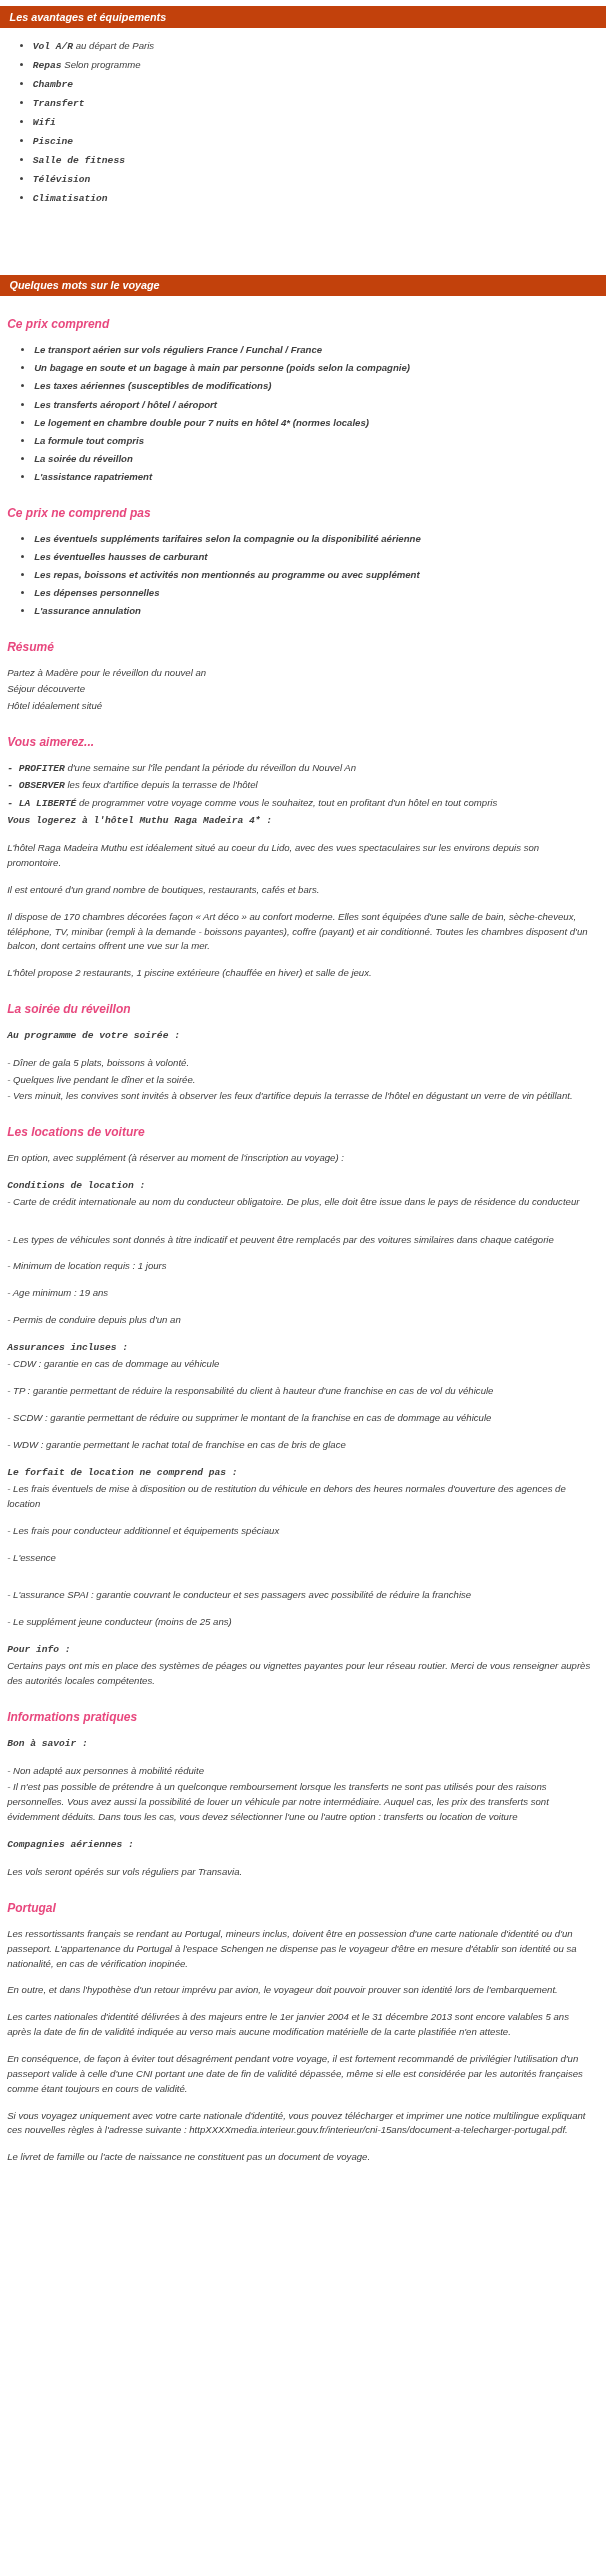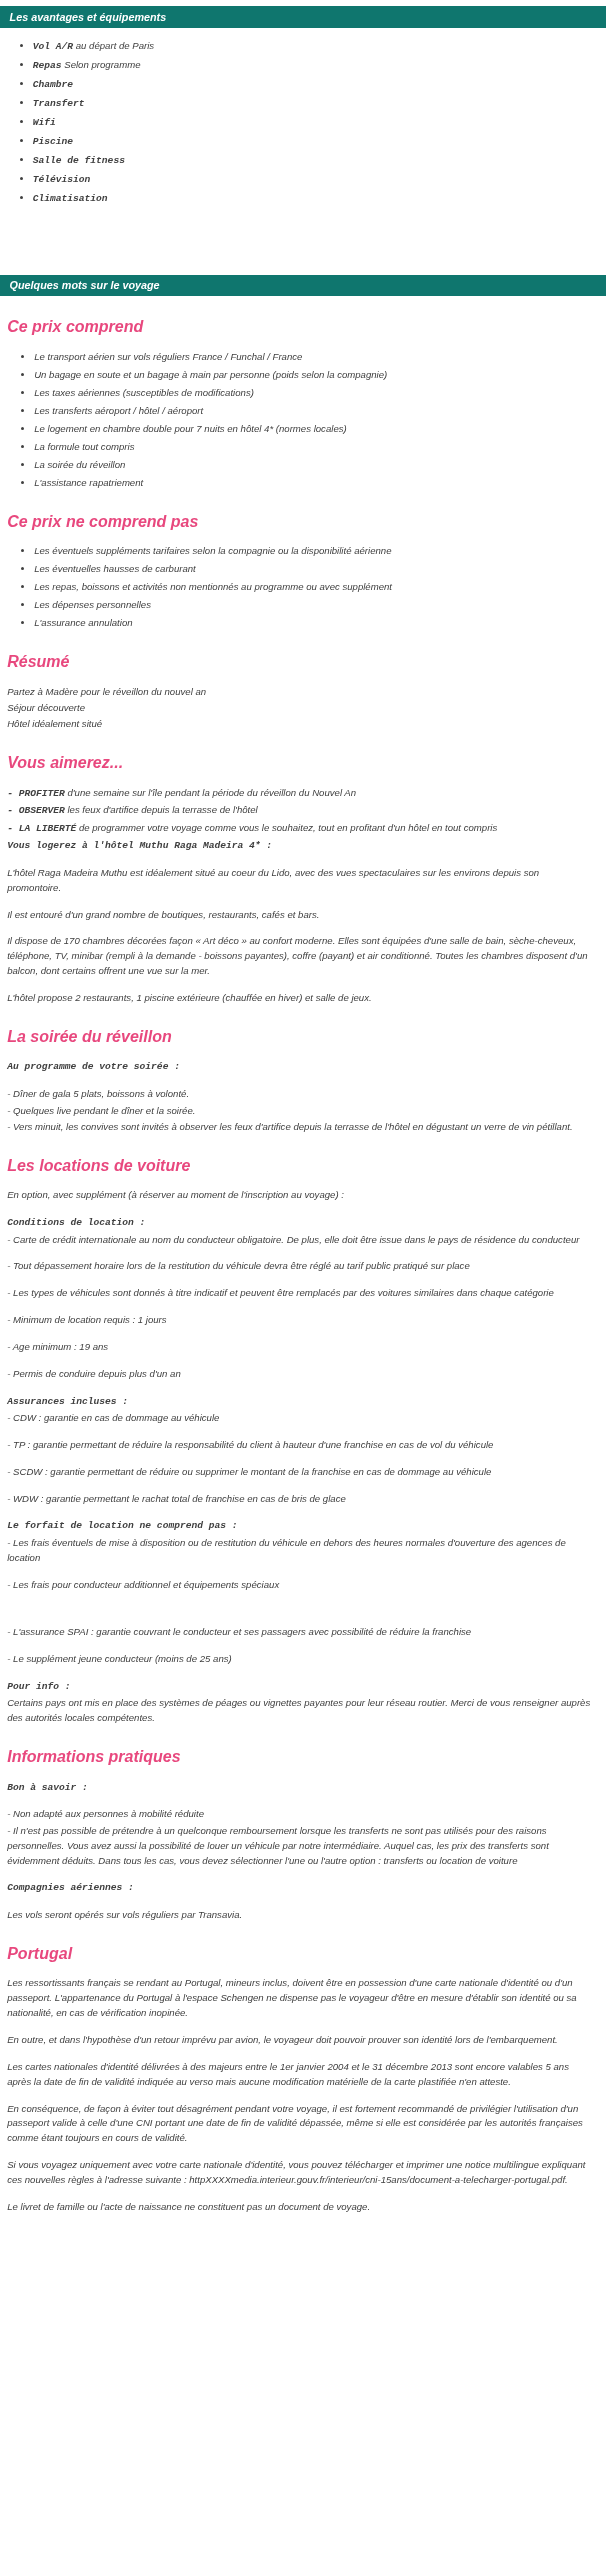--- a/index.html
+++ b/index.html
@@ -3,33 +3,33 @@
 <meta charset="utf-8">
 <style>
   * { margin:0; padding:0; box-sizing:border-box; }
   html, body { background:#ffffff; }
   body {
     width:606px; min-height:2576px;
     font-family:"Liberation Sans","DejaVu Sans",sans-serif;
     font-style:italic; font-size:9.6px; line-height:1.55; color:#404040;
   }
   .banner {
-    background:#0f766e; color:#ffffff; font-weight:bold; font-size:10.8px;
+    background:#c2410c; color:#ffffff; font-weight:bold; font-size:10.8px;
     padding:3.2px 9.6px; line-height:1.4;
   }
   .banner.first { margin-top:6.4px; }
   .banner.second { margin-top:21px; }
   .content { padding:0 12.8px 32px 7.2px; }
   .amenities { list-style:disc; margin:11.2px 0 14.4px 0; padding-left:25.6px; }
   .amenities li { margin:0 0 3.2px 0; }
   .sec-title {
-    color:#e8487e; font-size:16px; font-weight:bold; font-style:italic;
+    color:#e8487e; font-size:12px; font-weight:bold; font-style:italic;
     margin:19px 0 9.6px 0;
   }
-  .dots { list-style:disc; margin:1.6px 0 4.8px 0; padding-left:27px; }
+  .dots { list-style:disc; margin:1.6px 0 4.8px 0; padding-left:27px;font-weight:bold; }
   .dots li { margin:0 0 3.2px 0; }
   .line { margin:0 0 1.6px 0; }
   .gap { height:10.4px; }
   strong { font-weight:bold;font-family:Liberation Mono, monospace; }
 </style>
 </head>
 <body>
 
 <div class="banner first">Les avantages et équipements</div>
 
@@ -105,21 +105,20 @@
         <p class="line">- Quelques live pendant le dîner et la soirée.</p>
         <p class="line">- Vers minuit, les convives sont invités à observer les feux d'artifice depuis la terrasse de l'hôtel en dégustant un verre de vin pétillant.</p>
       </section>
       <section>
         <h2 class="sec-title">Les locations de voiture</h2>
         <p class="line">En option, avec supplément (à réserver au moment de l'inscription au voyage) :</p>
         <div class="gap"></div>
         <p class="line"><strong>Conditions de location :</strong></p>
         <p class="line">- Carte de crédit internationale au nom du conducteur obligatoire. De plus, elle doit être issue dans le pays de résidence du conducteur</p>
         <div class="gap"></div>
-        <p class="line">- Tout dépassement horaire lors de la restitution du véhicule devra être réglé au tarif public pratiqué sur place</p>
         <div class="gap"></div>
         <p class="line">- Les types de véhicules sont donnés à titre indicatif et peuvent être remplacés par des voitures similaires dans chaque catégorie</p>
         <div class="gap"></div>
         <p class="line">- Minimum de location requis : 1 jours</p>
         <div class="gap"></div>
         <p class="line">- Age minimum : 19 ans</p>
         <div class="gap"></div>
         <p class="line">- Permis de conduire depuis plus d'un an</p>
         <div class="gap"></div>
         <p class="line"><strong>Assurances incluses :</strong></p>
@@ -129,20 +128,21 @@
         <div class="gap"></div>
         <p class="line">- SCDW : garantie permettant de réduire ou supprimer le montant de la franchise en cas de dommage au véhicule</p>
         <div class="gap"></div>
         <p class="line">- WDW : garantie permettant le rachat total de franchise en cas de bris de glace</p>
         <div class="gap"></div>
         <p class="line"><strong>Le forfait de location ne comprend pas :</strong></p>
         <p class="line">- Les frais éventuels de mise à disposition ou de restitution du véhicule en dehors des heures normales d'ouverture des agences de location</p>
         <div class="gap"></div>
         <p class="line">- Les frais pour conducteur additionnel et équipements spéciaux</p>
         <div class="gap"></div>
+        <p class="line">- L'essence</p>
         <div class="gap"></div>
         <div class="gap"></div>
         <p class="line">- L'assurance SPAI : garantie couvrant le conducteur et ses passagers avec possibilité de réduire la franchise</p>
         <div class="gap"></div>
         <p class="line">- Le supplément jeune conducteur (moins de 25 ans)</p>
         <div class="gap"></div>
         <p class="line"><strong>Pour info :</strong></p>
         <p class="line">Certains pays ont mis en place des systèmes de péages ou vignettes payantes pour leur réseau routier. Merci de vous renseigner auprès des autorités locales compétentes.</p>
       </section>
       <section>

